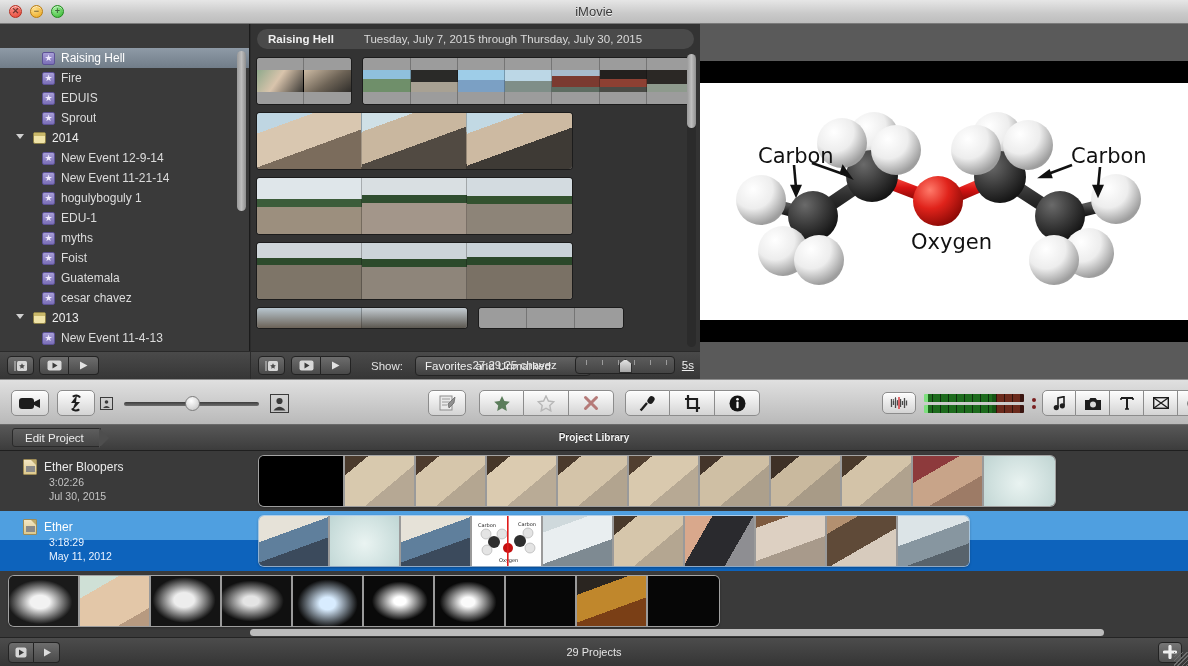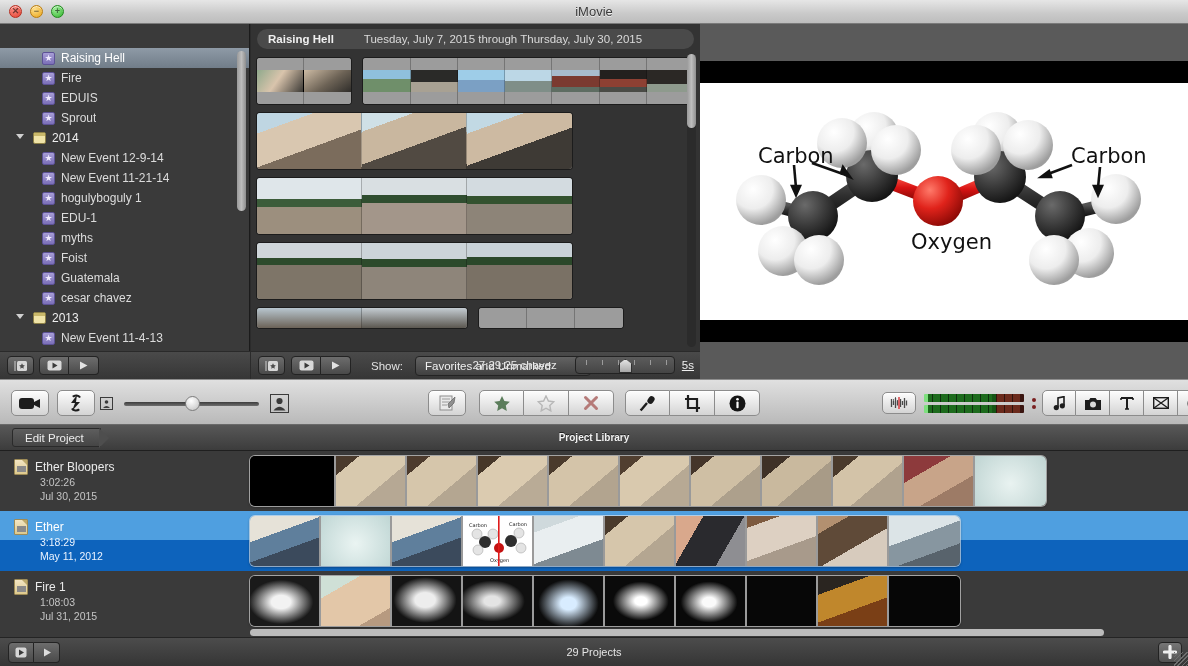--- a/index.html
+++ b/index.html
@@ -163,21 +163,21 @@
   .editproj { margin-left:12px; height:19px; padding:0 16px 0 12px; border-radius:3px 0 0 3px;
               border:1px solid #2a2a2a; background:linear-gradient(to bottom,#5e5e5e,#454545);
               color:#ededed; font-size:11.5px; display:flex; align-items:center; position:relative; }
   .editproj:after { content:""; position:absolute; right:-9px; top:-1px; width:0; height:0;
                     border-top:10.5px solid transparent; border-bottom:10.5px solid transparent;
                     border-left:10px solid #4e4e4e; }
   .projtitle { position:absolute; left:0; right:0; text-align:center;
                font-size:10px; font-weight:bold; color:#f2f2f2; text-shadow:0 -1px 0 rgba(0,0,0,.6); }
 
   .projbody { position:absolute; left:0; top:451px; width:1188px; height:186px; background:#3a3a3a; overflow:hidden; }
-  .prow { position:relative; height:60px; display:flex; align-items:center; }
+  .prow { position:relative; height:60px; display:flex; align-items:center;padding-left:9px; }
   .prow.sel { background:linear-gradient(to bottom,#4f9fe0 0 48%,#0d63bc 48% 100%); }
   .pinfo { width:250px; padding-left:14px; }
   .pname { font-size:12px; color:#eaeaea; display:flex; align-items:center; gap:7px; }
   .prow.sel .pname { color:#ffffff; }
   .pmeta { font-size:10.5px; color:#c4c4c4; margin-left:26px; line-height:1.35; }
   .prow.sel .pmeta { color:#eaf3ff; }
   .doc-ico { width:14px; height:16px; background:linear-gradient(to bottom,#f3e6c4,#ddc98d);
              border:1px solid #9d8b57; border-radius:1px; position:relative; flex:0 0 auto; }
   .doc-ico:before{content:"";position:absolute;right:0;top:0;border-left:5px solid transparent;border-top:5px solid #bda96c;}
   .doc-ico:after{content:"";position:absolute;left:2px;bottom:2px;width:9px;height:6px;background:#8a8a8a;}
@@ -779,30 +779,20 @@
         <div class="pcell" style="background:linear-gradient(160deg,#cfd9dc 0 22%,#e9eef0 22% 64%,#7e8a92 64% 100%)"></div>
         <div class="pcell" style="background:linear-gradient(140deg,#4a3a2c 0 18%,#d6c6ab 18% 62%,#b4a691 62% 100%)"></div>
         <div class="pcell" style="background:linear-gradient(120deg,#d9a88c 0 28%,#2a2a2e 28% 70%,#8e8e92 70% 100%)"></div>
         <div class="pcell" style="background:linear-gradient(160deg,#7d5a3f 0 16%,#ddd0c2 16% 60%,#a89a8b 60% 100%)"></div>
         <div class="pcell" style="background:linear-gradient(150deg,#b39070 0 20%,#5f4a38 20% 58%,#d7cbbd 58% 100%)"></div>
         <div class="pcell" style="background:linear-gradient(160deg,#dce4e7 0 40%,#8796a0 40% 70%,#58636c 70% 100%)"></div>
       </div>
     </div>
 
     <div class="prow">
-      <div class="pinfo">
-        <div class="pname">
-          <span class="doc-ico"></span>
-          <span>Fire 1</span>
-        </div>
-        <div class="pmeta">
-          <div>1:08:03</div>
-          <div>Jul 31, 2015</div>
-        </div>
-      </div>
       <div class="pstrip">
         <div class="pcell" style="background:radial-gradient(ellipse at 45% 52%,#f2f2f2 0 18%,#1a1a1a 60%)"></div>
         <div class="pcell" style="background:linear-gradient(150deg,#cfe0d6 0 25%,#e3c7a8 25% 80%,#b79a80 80% 100%)"></div>
         <div class="pcell" style="background:radial-gradient(ellipse at 48% 48%,#ededed 0 20%,#141414 62%)"></div>
         <div class="pcell" style="background:radial-gradient(ellipse at 42% 50%,#e4e4e4 0 14%,#101010 58%)"></div>
         <div class="pcell" style="background:radial-gradient(ellipse at 50% 55%,#d8ecff 0 16%,#0c0c0c 62%)"></div>
         <div class="pcell" style="background:radial-gradient(ellipse at 52% 50%,#ffffff 0 12%,#0a0a0a 55%)"></div>
         <div class="pcell" style="background:radial-gradient(ellipse at 48% 52%,#fafafa 0 13%,#090909 56%)"></div>
         <div class="pcell" style="background:#070707"></div>
         <div class="pcell" style="background:linear-gradient(160deg,#2a2520 0 25%,#c0872c 25% 62%,#7a3f16 62% 100%)"></div>

